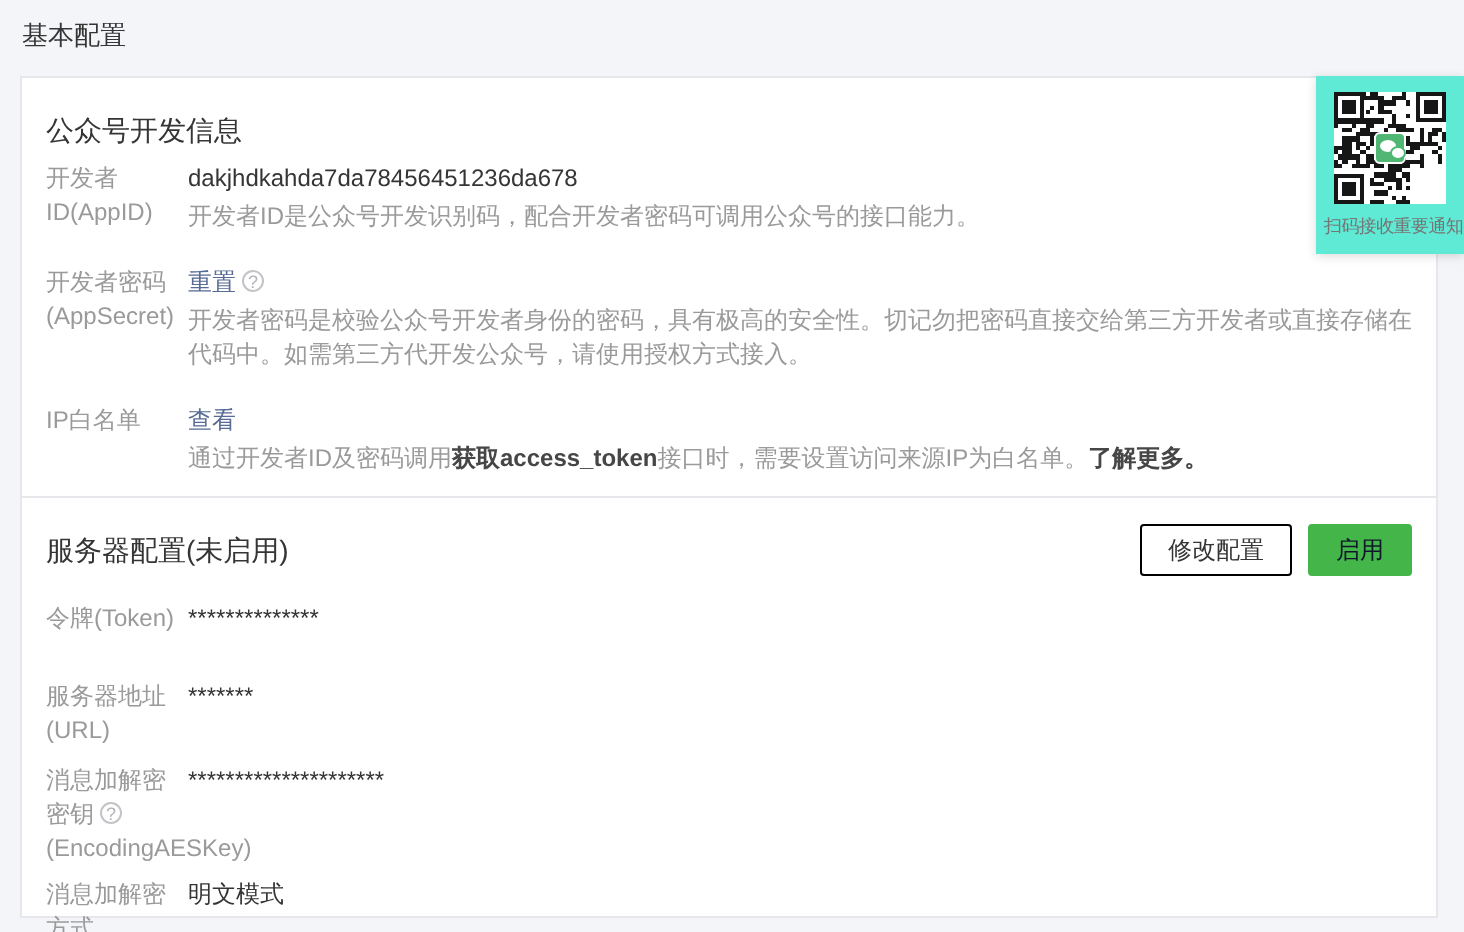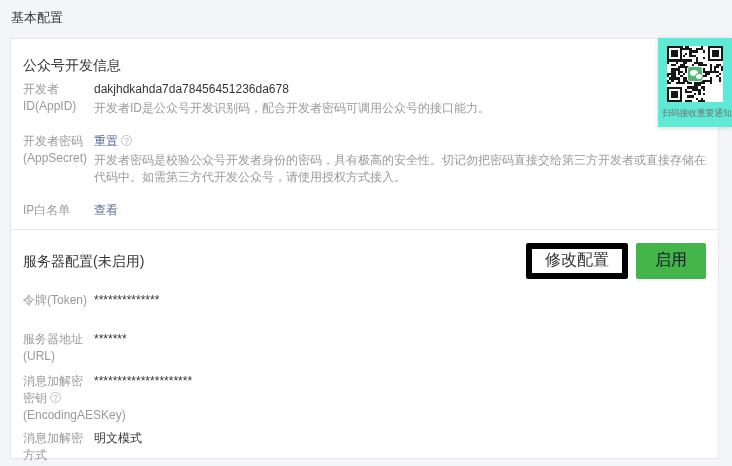--- a/index.html
+++ b/index.html
@@ -27,22 +27,22 @@
   .help-icon {
     display:inline-block; width:11px; height:11px; border:1px solid #c3c3c8; border-radius:50%;
     color:#b2b2b7; font-size:9px; line-height:10px; text-align:center; margin-left:3px;
     vertical-align:1px; cursor:pointer; font-weight:400;
   }
   .divider { border-top:1px solid #e7e7eb; margin-top:10px; }
   .divider.d2 { margin-top:9px; }
   .sec-head { display:flex; justify-content:space-between; align-items:center; padding:13px 12px 0; }
   .btns { display:flex; align-items:center; }
   .btn {
-    font-size:16px; line-height:14px; padding:5px 13px; border:6px solid #000000; border-radius:2px;
-    background:#fff; color:#353535; cursor:pointer; font-family:Liberation Mono, monospace;
+    font-size:12px; line-height:14px; padding:5px 13px; border:1px solid #000000; border-radius:2px;
+    background:#fff; color:#353535; cursor:pointer; font-family:Liberation Sans, sans-serif;
   }
   .btn-primary { background:#44b549; border-color:#44b549; color:#0f172a; margin-left:8px; }
   .mt8  { margin-top:8px; }
   .mt4  { margin-top:16px; }
   .mt22 { margin-top:22px; }
   .mt13 { margin-top:13px; }
   .mt6  { margin-top:6px; }
   .sec3-title-wrap { padding:13px 12px 0; }
   
   .qr-panel {
@@ -93,20 +93,21 @@
           <a class="lnk">重置</a><span class="help-icon">?</span>
         </div>
         <div class="cfg-desc">开发者密码是校验公众号开发者身份的密码，具有极高的安全性。切记勿把密码直接交给第三方开发者或直接存储在代码中。如需第三方代开发公众号，请使用授权方式接入。</div>
       </div>
     </div>
 
     <div class="cfg-row mt4">
       <div class="cfg-label">IP白名单</div>
       <div class="cfg-body">
         <div><a class="lnk">查看</a></div>
+        <div class="cfg-desc"><span>通过开发者ID及密码调用</span><span class="strong">获取access_token</span><span>接口时，需要设置访问来源IP为白名单。</span><span class="strong">了解更多。</span></div>
       </div>
     </div>
   </div>
 
   <div class="divider"></div>
 
   <div class="sec-head">
     <div class="section-title">服务器配置(未启用)</div>
     <div class="btns">
       <button class="btn">修改配置</button>

